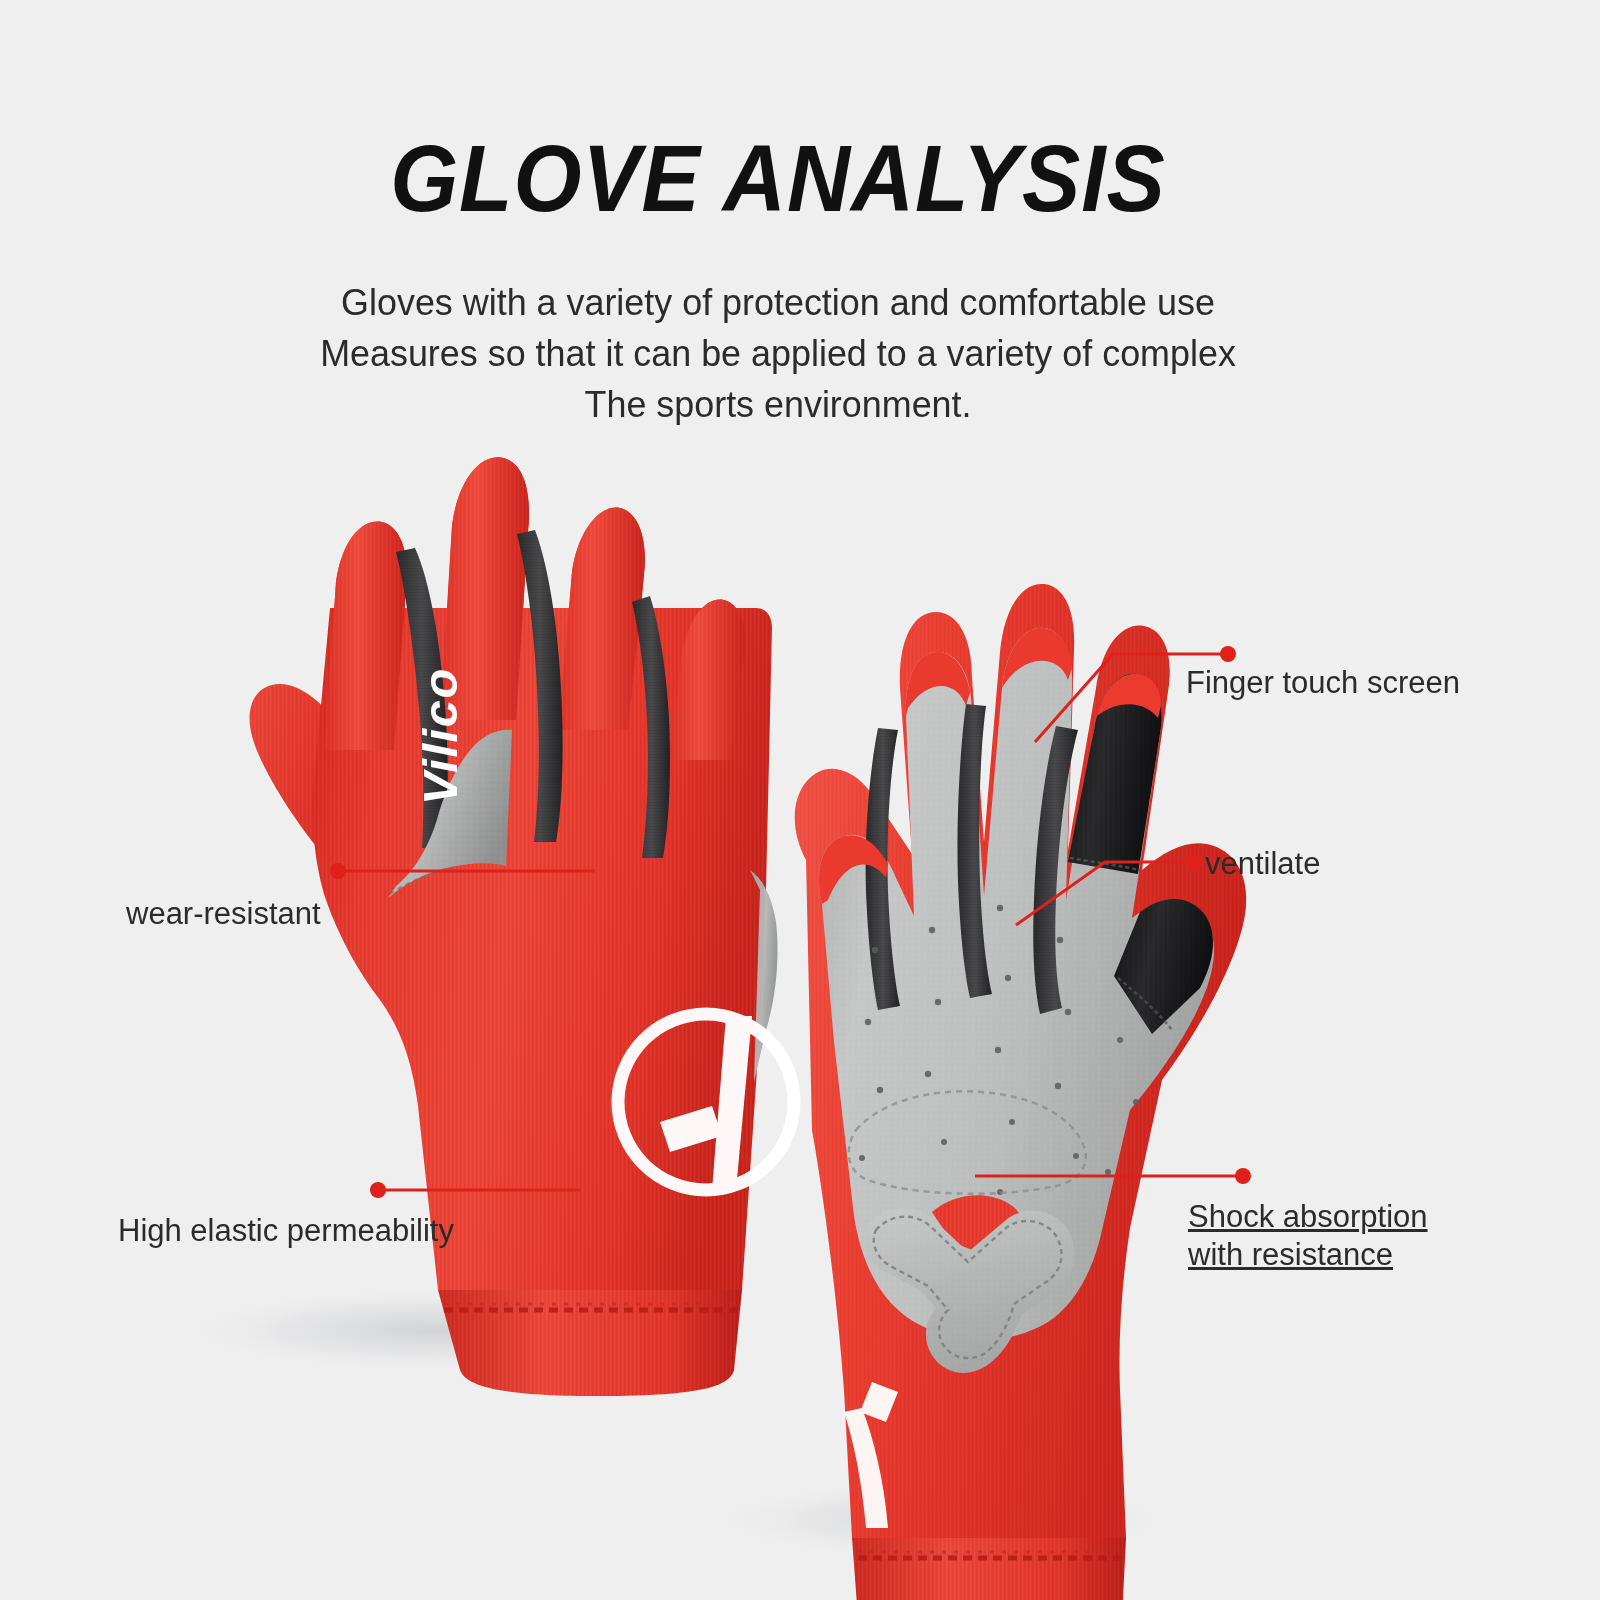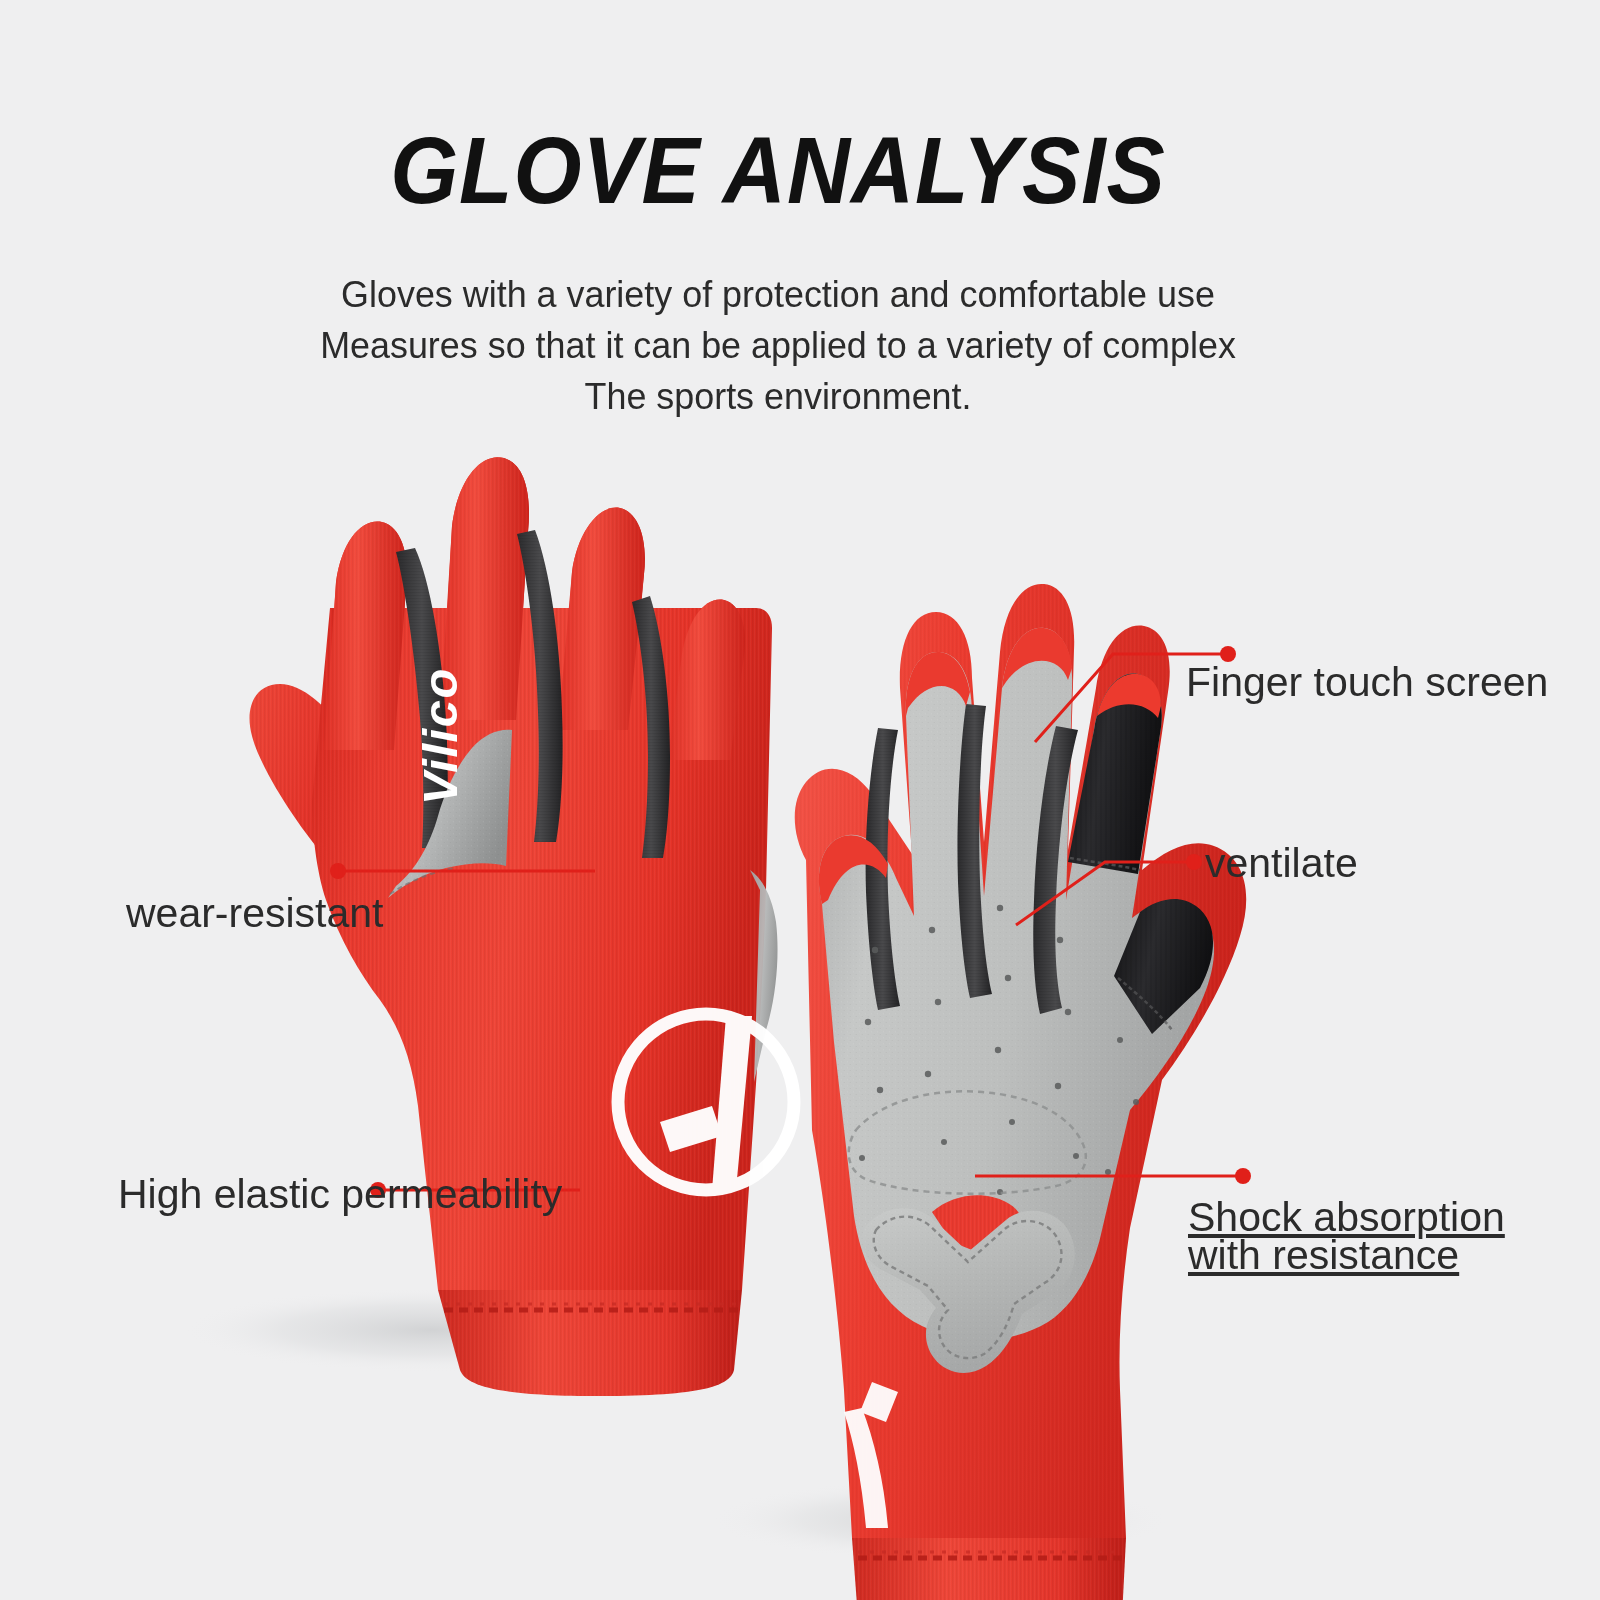--- a/index.html
+++ b/index.html
@@ -5,21 +5,21 @@
   * { margin:0; padding:0; box-sizing:border-box; }
   html, body { width:1600px; height:1600px; }
   body {
     background:#efeff0;
     font-family:"Liberation Sans", sans-serif;
     position:relative;
     overflow:hidden;
   }
 
   
-  #header { position:absolute; left:0; top:4px; width:1556px; }
+  #header { position:absolute; left:0; top:12px; width:1556px; }
 
   #page-title {
     text-align:center;
     font-family:"Liberation Sans", sans-serif;
     font-weight:bold;
     font-style:italic;
     font-size:94px;
     letter-spacing:1px;
     color:#111111;
     margin-top:118px;
@@ -41,31 +41,31 @@
   
   #stage {
     position:absolute;
     left:0; top:430px;
     width:1600px; height:1170px;
   }
   #stage svg { display:block; }
   .callout-label {
     position:absolute;
     color:#2b2b2b;
-    font-size:41px;
+    font-size:31px;
     line-height:37px;
     white-space:nowrap;
   }
   .callout-label.two-line { line-height:38px;text-decoration:underline; }
 
   #co-finger   { left:1186px; top:664px; }
   #co-vent     { left:1205px; top:845px; }
   #co-shock    { left:1188px; top:1198px; text-align:left; }
   #co-wear     { left:126px;  top:851px;margin-top:44px; }
-  #co-perm     { left:118px;  top:1176px; }
+  #co-perm     { left:118px;  top:1212px; }
 
   
   #leaders {
     position:absolute; left:0; top:0;
     width:1600px; height:1600px;
     pointer-events:none;
   }
 </style>
 </head>
 <body>

